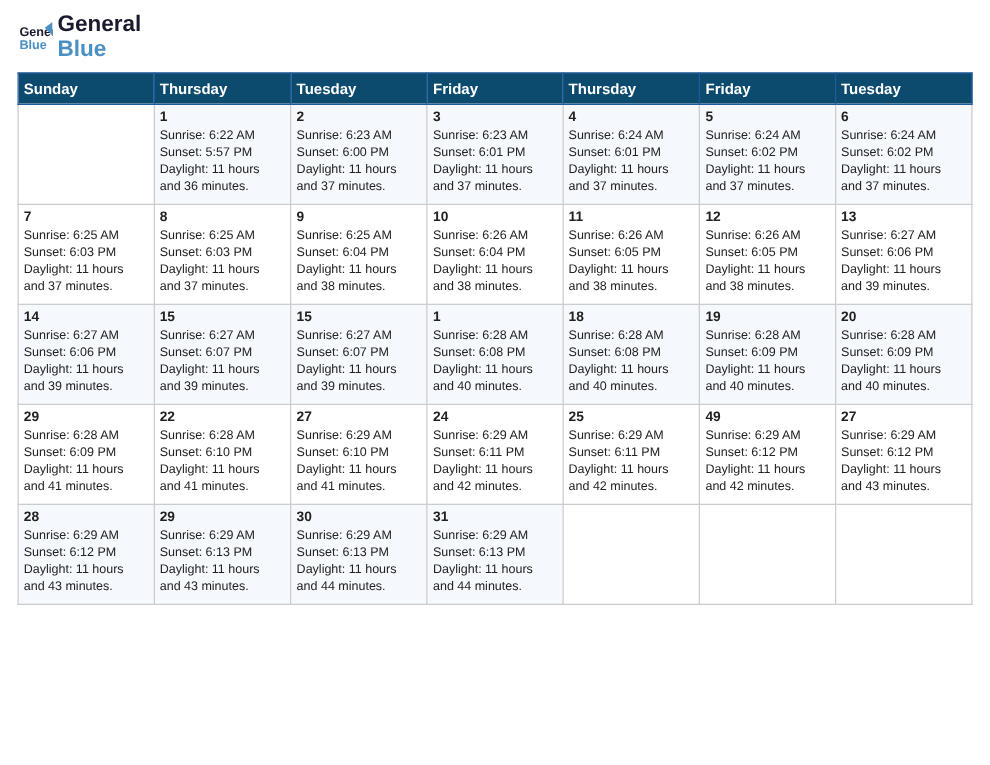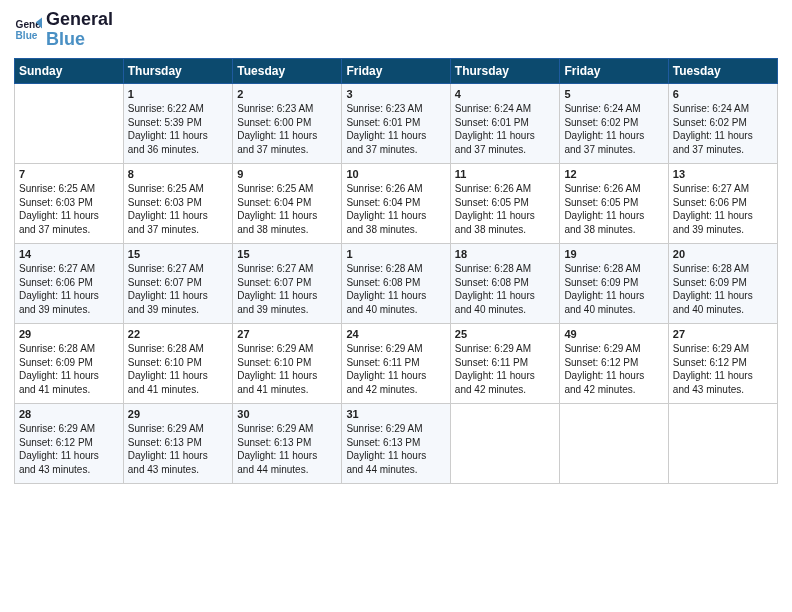--- a/index.html
+++ b/index.html
@@ -114,21 +114,21 @@
           <th>Friday</th>
           <th>Tuesday</th>
         </tr>
     </thead>
     <tbody id="calendar-body">
     <tr>
           <td class="empty"></td>
           <td>
             <span class="day-num">1</span>
             <span style="display: block;">Sunrise: 6:22 AM</span>
-            <span style="display: block;">Sunset: 5:39 PM</span>
+            <span style="display: block;">Sunset: 5:57 PM</span>
             <span style="display: block;">Daylight: 11 hours</span>
             <span style="display: block;">and 36 minutes.</span>
           </td>
           <td>
             <span class="day-num">2</span>
             <span style="display: block;">Sunrise: 6:23 AM</span>
             <span style="display: block;">Sunset: 6:00 PM</span>
             <span style="display: block;">Daylight: 11 hours</span>
             <span style="display: block;">and 37 minutes.</span>
           </td>

